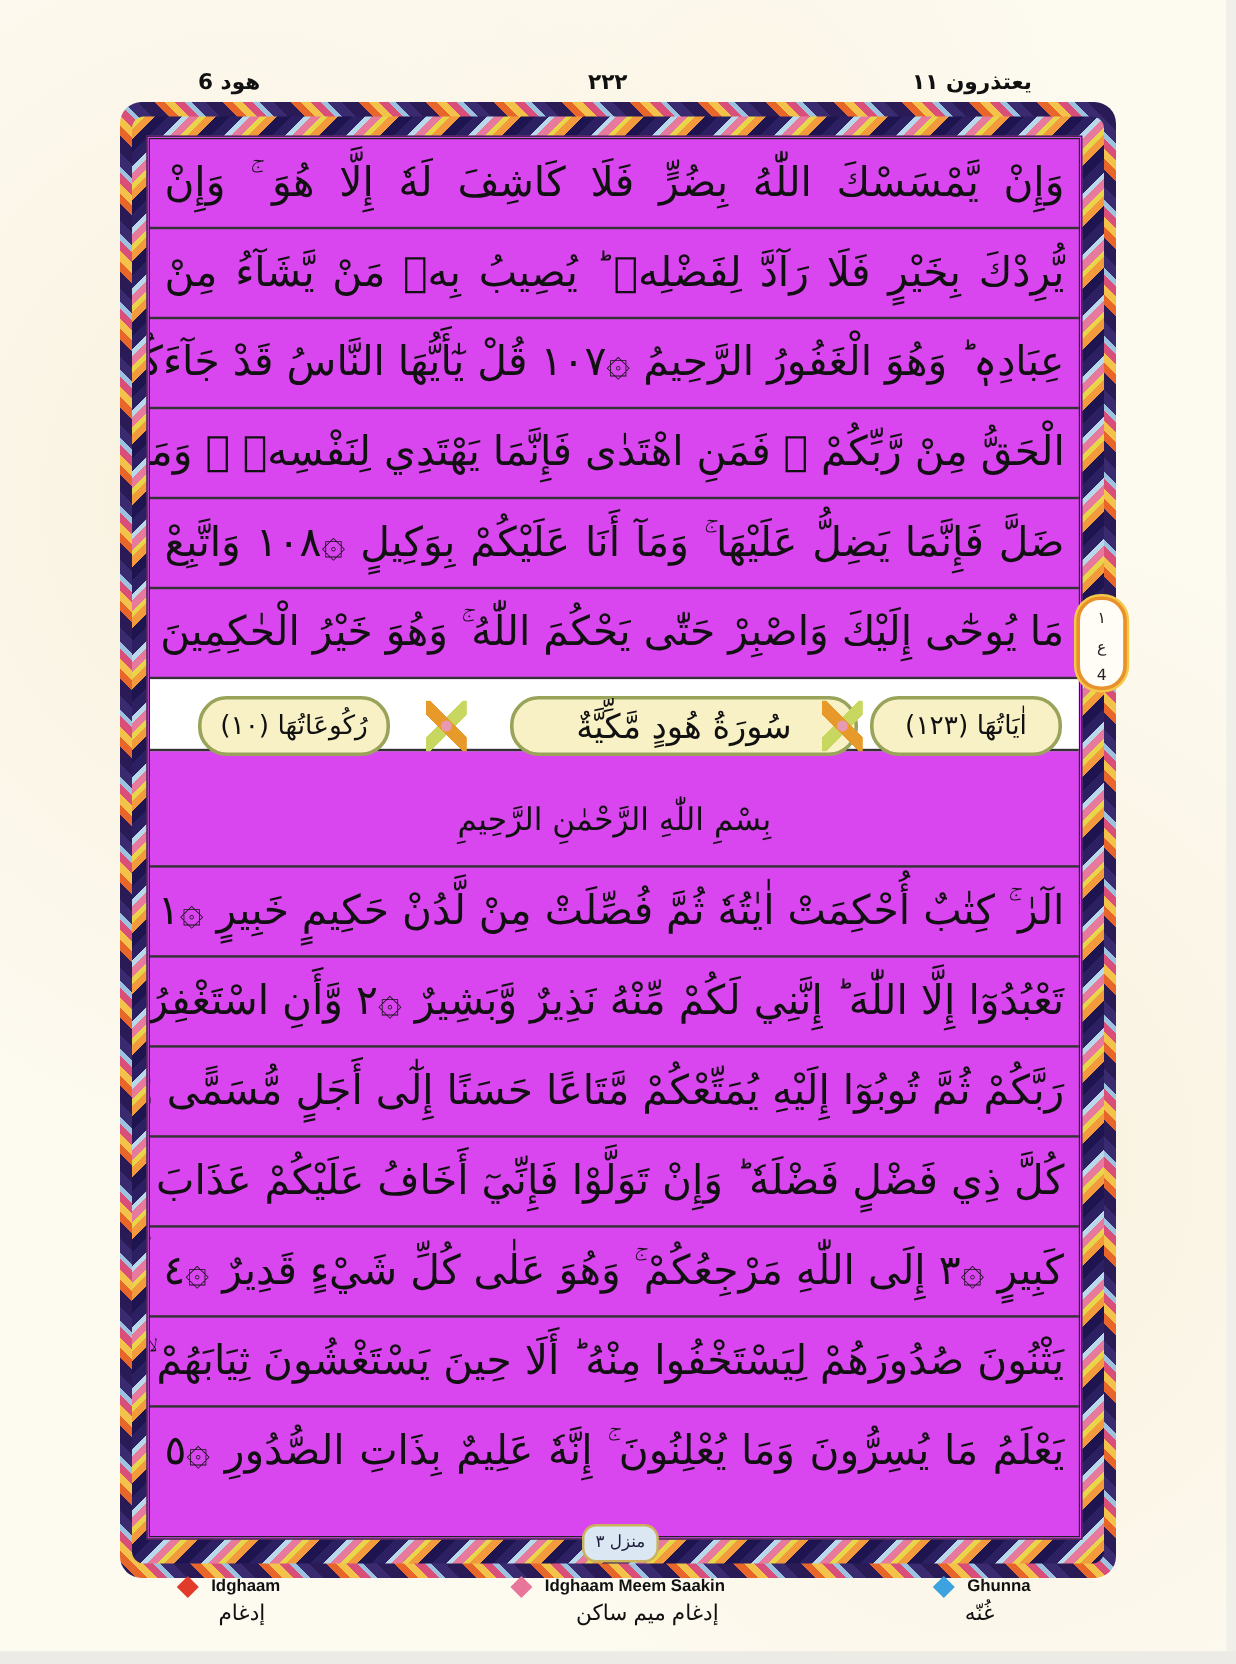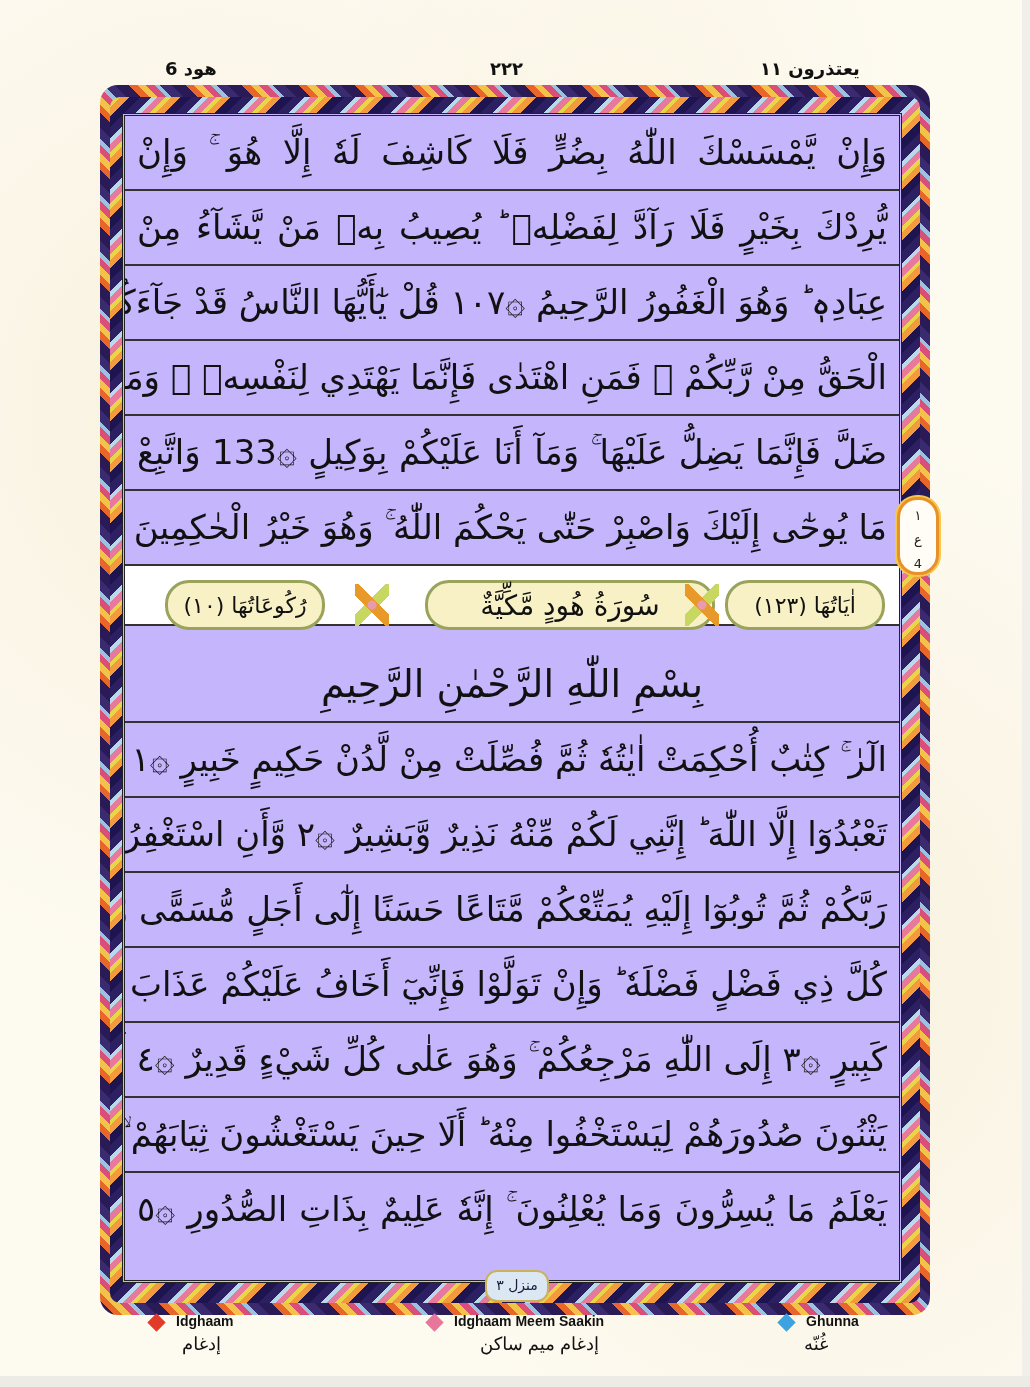--- a/index.html
+++ b/index.html
@@ -29,21 +29,21 @@
       repeating-linear-gradient(45deg, #2a1a55 0 10px, #e8662a 10px 16px, #f2c24a 16px 22px, #d94f7a 22px 28px, #9cc2e0 28px 32px, #3a2a70 32px 40px);
   }
   .frame-inner-band {
     position:absolute; left:110px; top:97px; width:810px; height:1206px;
     background:
       repeating-linear-gradient(-45deg, #1e1450 0 8px, #f29a3c 8px 14px, #e9d54a 14px 18px, #e77a9c 18px 24px, #b9d8ea 24px 28px, #2c1f62 28px 36px);
     border-radius:10px;
   }
   .text-panel {
     position:absolute; left:122px; top:113px; width:780px; height:1170px;
-    background:#c4b5fd;
+    background:#d946ef;
     border:3px double #222;
     box-sizing:border-box;
   }
 
   .line {
     position:absolute; left:0; width:774px; height:75px;
     border-bottom:2px solid #333;
     box-sizing:border-box;
     direction:rtl; text-align:justify; text-align-last:justify;
     padding:0 12px;
@@ -65,21 +65,21 @@
   }
   .cart-left { left:40px; width:160px; }
   .cart-center { left:300px; width:290px; font-size:28px; }
   .cart-right { left:580px; width:160px; }
   .cart-right { left:600px; }
   .knot { position:absolute; top:18px; width:34px; height:42px;
     background: radial-gradient(circle at 50% 50%, #e79ab0 0 4px, transparent 5px),
                 linear-gradient(45deg, transparent 40%, #e79a2a 40% 60%, transparent 60%),
                 linear-gradient(-45deg, transparent 40%, #c8d760 40% 60%, transparent 60%); }
 
-  .bismillah { font-size:38px; text-align:left; text-align-last:center; }
+  .bismillah { font-size:26px; text-align:left; text-align-last:center; }
 
   .ruku-badge {
     position:absolute; left:897px; top:497px; width:42px; height:78px;
     border:3px solid #e8902a; border-radius:20px; background:#fffdf5;
     box-shadow:0 0 0 2px #f5c84a;
     font-size:13px; text-align:center; color:#222; line-height:24px;
     box-sizing:border-box; padding-top:4px;
   }
 
   .manzil {
@@ -112,21 +112,21 @@
 </div>
 
 <div class="frame"></div>
 <div class="frame-inner-band"></div>
 
 <div class="text-panel">
   <div class="line" style="top:0">وَإِنْ يَّمْسَسْكَ اللّٰهُ بِضُرٍّ فَلَا كَاشِفَ لَهٗ إِلَّا هُوَ ۚ وَإِنْ</div>
   <div class="line" style="top:75px">يُّرِدْكَ بِخَيْرٍ فَلَا رَآدَّ لِفَضْلِهٖ ؕ يُصِيبُ بِهٖ مَنْ يَّشَآءُ مِنْ</div>
   <div class="line" style="top:150px">عِبَادِهٖ ؕ وَهُوَ الْغَفُورُ الرَّحِيمُ ۞١٠٧ قُلْ يٰٓأَيُّهَا النَّاسُ قَدْ جَآءَكُمُ</div>
   <div class="line" style="top:225px">الْحَقُّ مِنْ رَّبِّكُمْ ۚ فَمَنِ اهْتَدٰى فَإِنَّمَا يَهْتَدِي لِنَفْسِهٖ ۚ وَمَنْ</div>
-  <div class="line" style="top:300px">ضَلَّ فَإِنَّمَا يَضِلُّ عَلَيْهَا ۚ وَمَآ أَنَا عَلَيْكُمْ بِوَكِيلٍ ۞133 وَاتَّبِعْ</div>
+  <div class="line" style="top:300px">ضَلَّ فَإِنَّمَا يَضِلُّ عَلَيْهَا ۚ وَمَآ أَنَا عَلَيْكُمْ بِوَكِيلٍ ۞١٠٨ وَاتَّبِعْ</div>
   <div class="line" style="top:375px">مَا يُوحٰٓى إِلَيْكَ وَاصْبِرْ حَتّٰى يَحْكُمَ اللّٰهُ ۚ وَهُوَ خَيْرُ الْحٰكِمِينَ ۞١٠٩</div>
 
   <div class="surah-header">
     <div class="cartouche cart-left">رُكُوعَاتُهَا (١٠)</div>
     <div class="knot" style="left:230px"></div>
     <div class="cartouche cart-center">سُورَةُ هُودٍ مَّكِّيَّةٌ</div>
     <div class="knot" style="left:560px"></div>
     <div class="cartouche cart-right">اٰيَاتُهَا (١٢٣)</div>
   </div>
 

